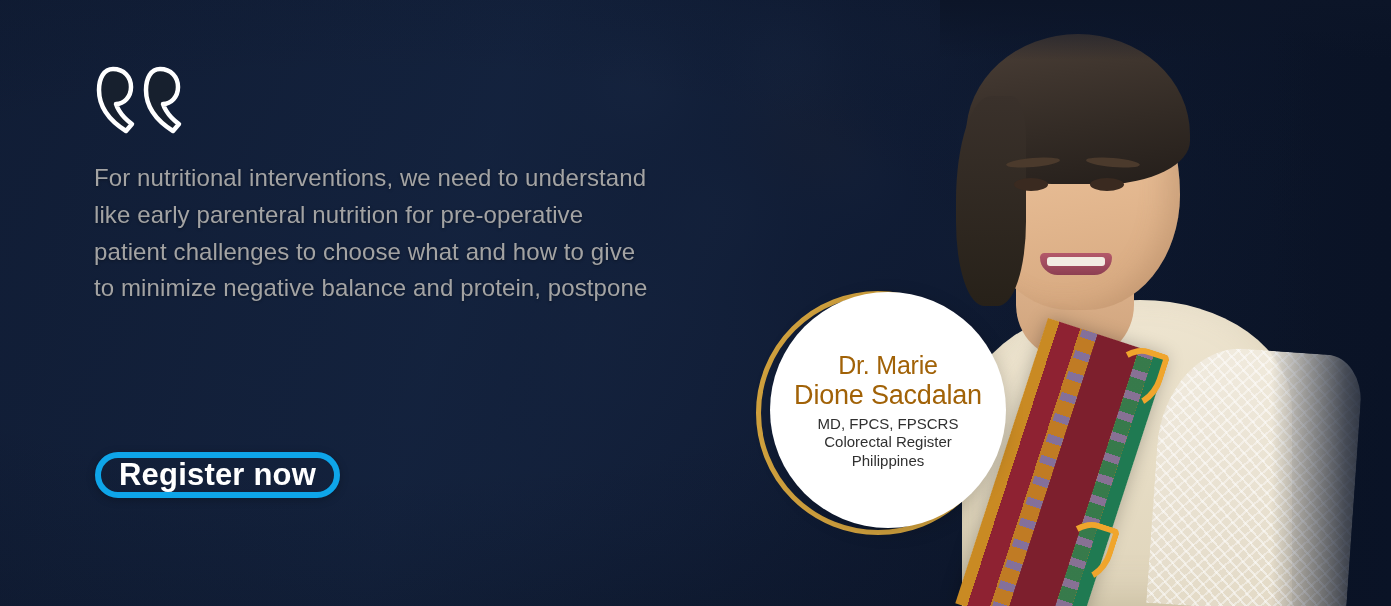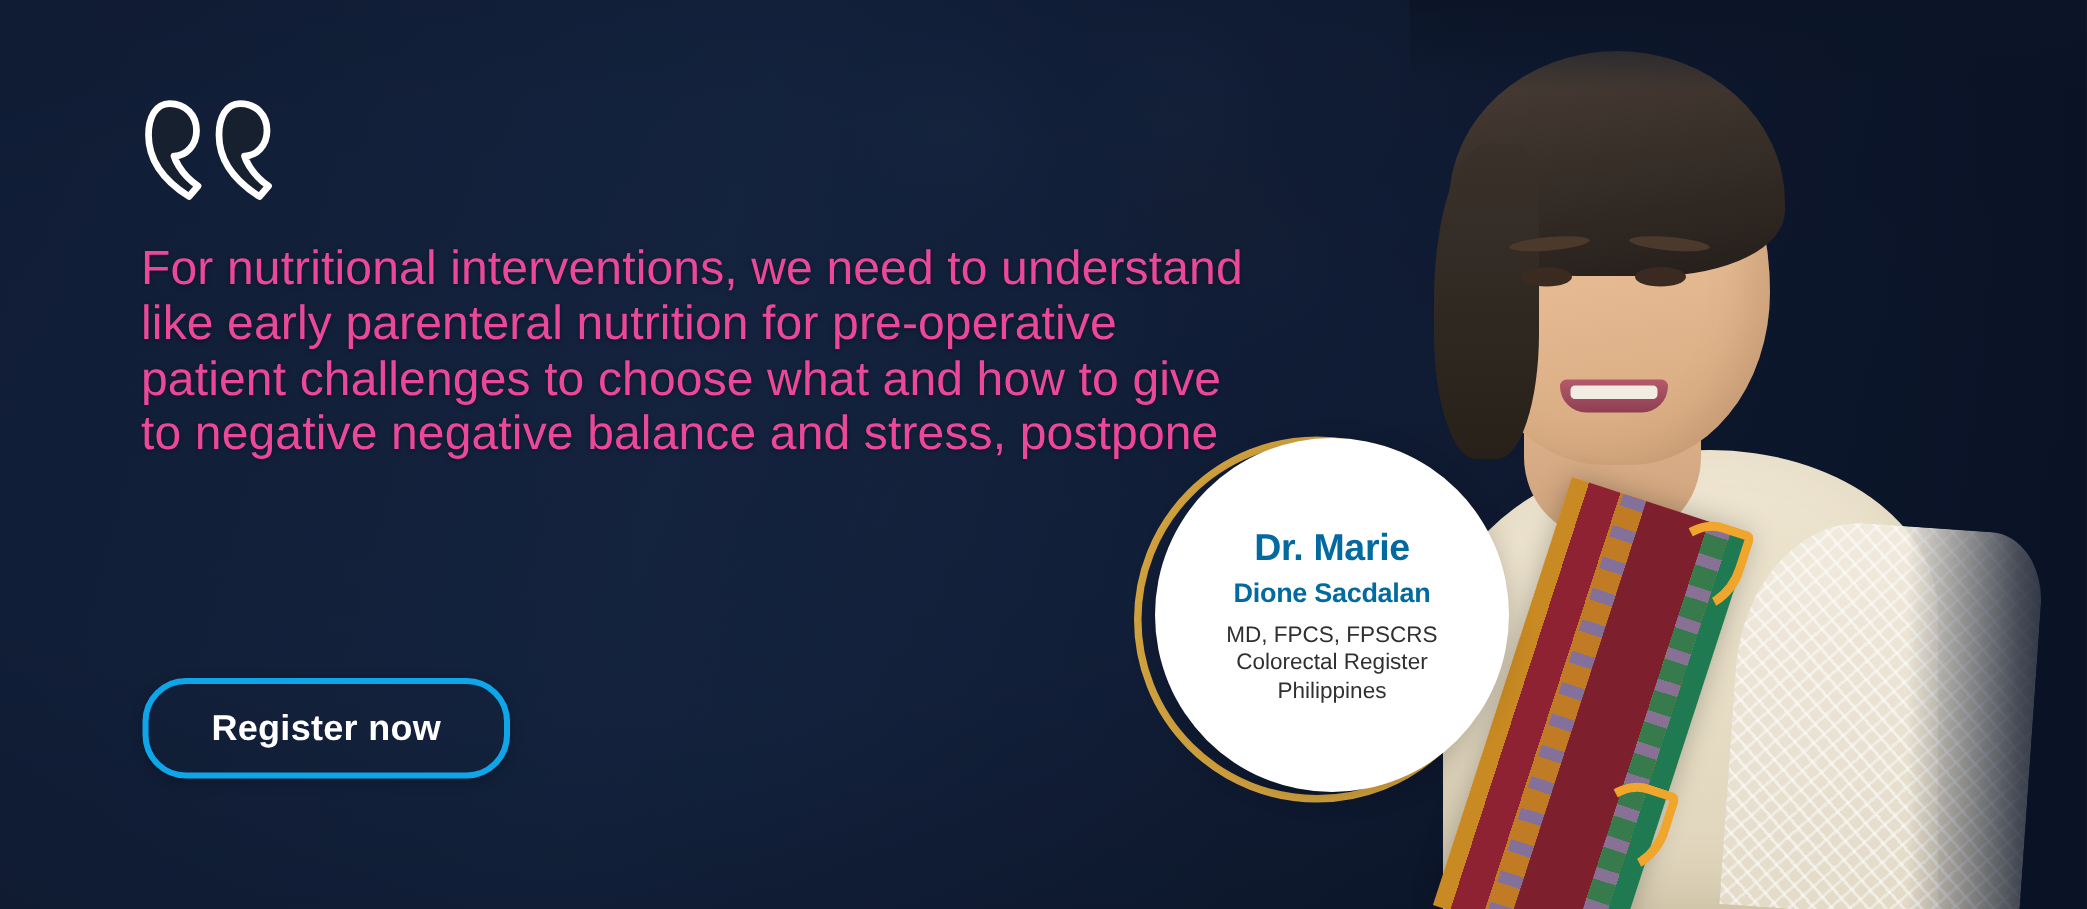--- a/index.html
+++ b/index.html
@@ -54,38 +54,38 @@
   
   .quote-mark{
     position:absolute; left:93px; top:66px;
     width:92px; height:68px;
   }
   .quote-mark svg{display:block;}
 
   .quote-text{
     position:absolute; left:94px; top:160px;
     width:700px;
-    color:#ec4899;
-    font-size:32px;
+    color:#a3a3a3;
+    font-size:24px;
     line-height:36.8px;
     font-weight:400;
     letter-spacing:.1px;
     text-shadow:0 1px 3px rgba(0,0,0,.35);
   }
   .quote-text .ln{display:block; white-space:nowrap;}
 
   .register-btn{
     position:absolute; left:95px; top:452px;
-    width:245px; height:67px;
-    border:4px solid #0ea5e9;
+    width:245px; height:46px;
+    border:6px solid #0ea5e9;
     border-radius:29px;
     background:transparent;
     color:#ffffff;
     font-family:inherit;
-    font-size:24px;
+    font-size:31px;
     font-weight:700;
     letter-spacing:.2px;
     cursor:pointer;
     display:flex; align-items:center; justify-content:center;
     box-shadow:0 2px 8px rgba(0,0,0,.25);
   }
 
   
   .speaker-photo{
     position:absolute; left:940px; top:0;
@@ -203,28 +203,28 @@
     position:absolute; left:770px; top:292px;
     width:236px; height:236px;
     border-radius:50%;
     background:#ffffff;
     display:flex; flex-direction:column;
     align-items:center; justify-content:center;
     text-align:center;
     box-shadow:0 4px 18px rgba(0,0,0,.18);
   }
   .name-line{
-    color:#0369a1;
-    font-weight:700;
+    color:#a16207;
+    font-weight:400;
     font-size:25px;
     line-height:30px;
     letter-spacing:-.2px;
     white-space:nowrap;
   }
-  .name-line.two{font-size:18px;}
+  .name-line.two{font-size:27px;}
   .cred-block{margin-top:5px;}
   .cred-line{
     color:#303030;
     font-size:15px;
     line-height:18.5px;
     font-weight:400;
     white-space:nowrap;
   }
 </style>
 </head>
@@ -261,21 +261,21 @@
     <svg width="92" height="68" viewBox="0 0 92 68" fill="none" xmlns="http://www.w3.org/2000/svg">
       <path d="M20 3 C31 3 38 11 38 21 C38 31 31 38 23 38 C23 38 26 49 39 58 L33 65 C14 53 6 39 6 24 C6 12 11 3 20 3 Z" fill="#17202e" stroke="#ffffff" stroke-width="4.5" stroke-linejoin="round"></path>
       <path d="M67 3 C78 3 85 11 85 21 C85 31 78 38 70 38 C70 38 73 49 86 58 L80 65 C61 53 53 39 53 24 C53 12 58 3 67 3 Z" fill="#17202e" stroke="#ffffff" stroke-width="4.5" stroke-linejoin="round"></path>
     </svg>
   </div>
 
   <div class="quote-text">
     <span class="ln">For nutritional interventions, we need to understand</span>
     <span class="ln">like early parenteral nutrition for pre-operative</span>
     <span class="ln">patient challenges to choose what and how to give</span>
-    <span class="ln">to negative negative balance and stress, postpone</span>
+    <span class="ln">to minimize negative balance and protein, postpone</span>
   </div>
 
   <button class="register-btn">Register now</button>
 
   <div class="name-circle">
     <div class="name-line">Dr. Marie</div>
     <div class="name-line two">Dione Sacdalan</div>
     <div class="cred-block">
       <div class="cred-line">MD, FPCS, FPSCRS</div>
       <div class="cred-line">Colorectal Register</div>

